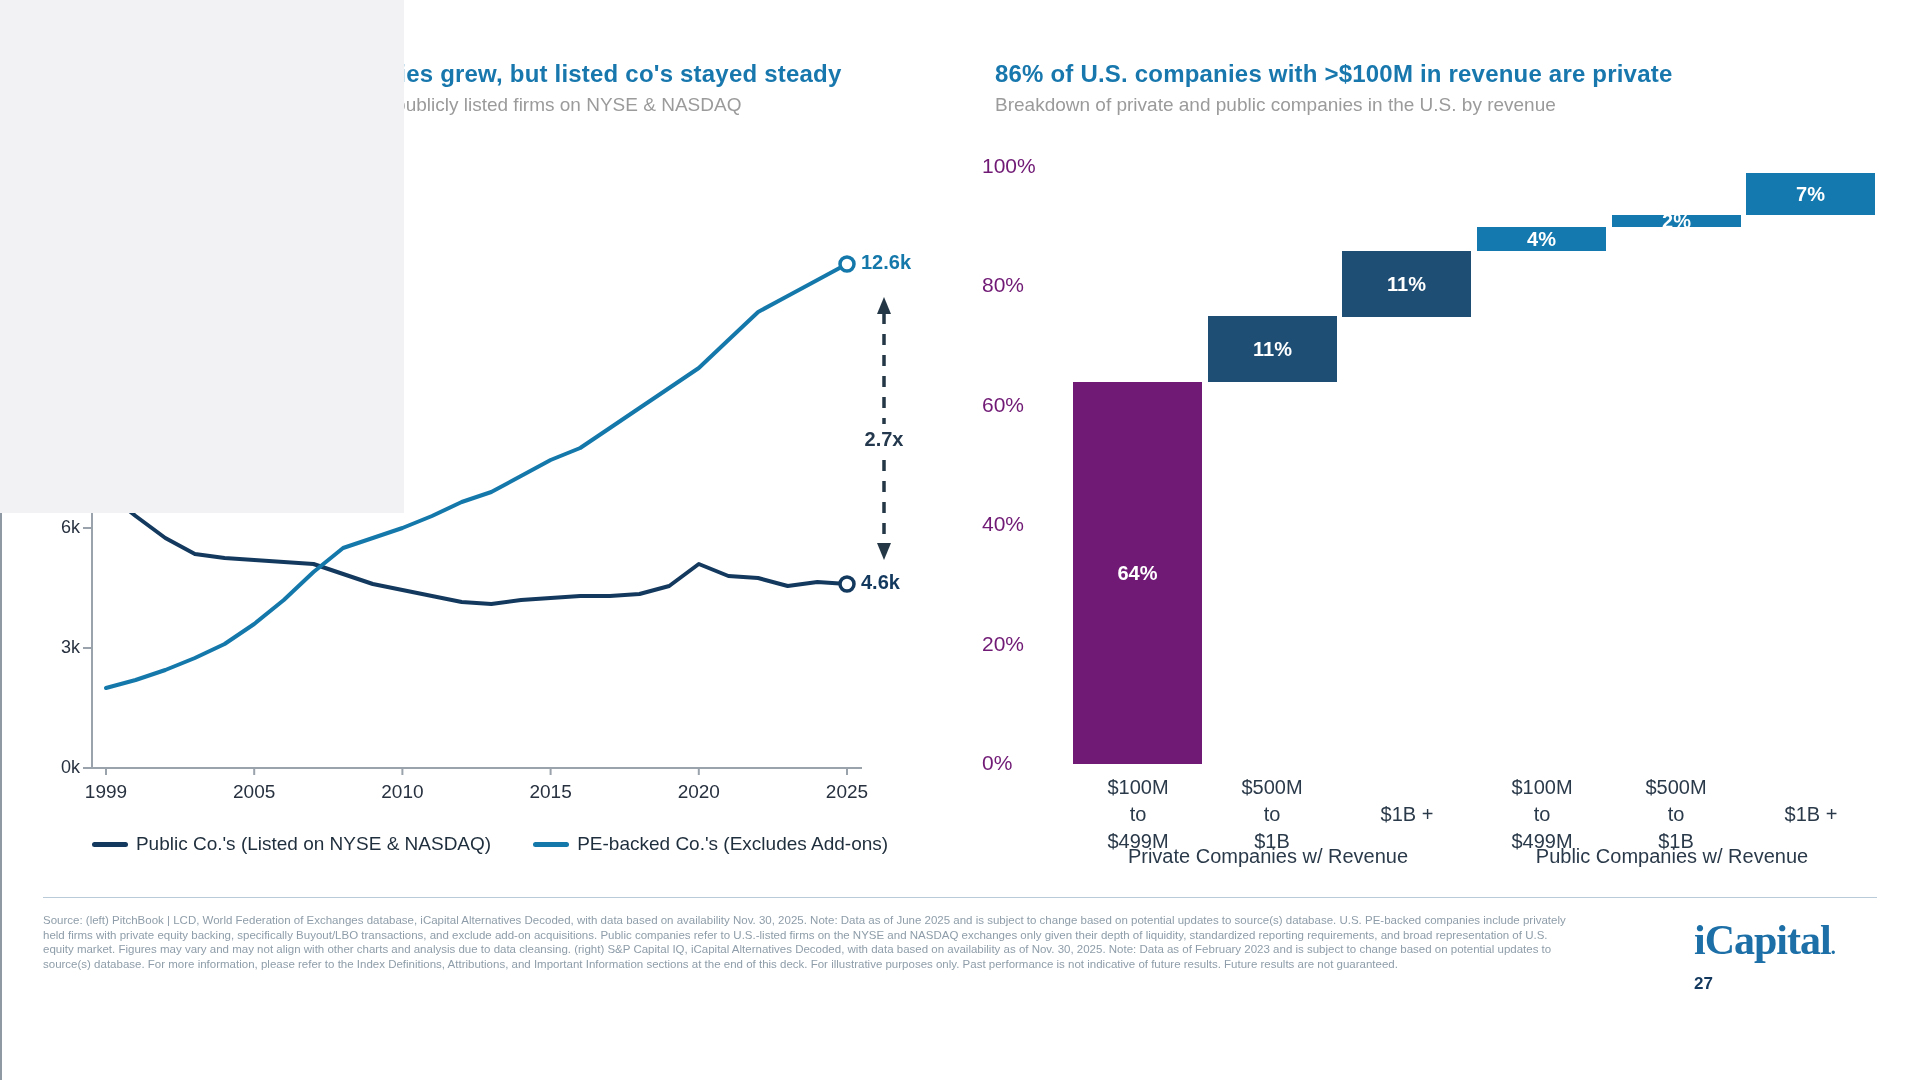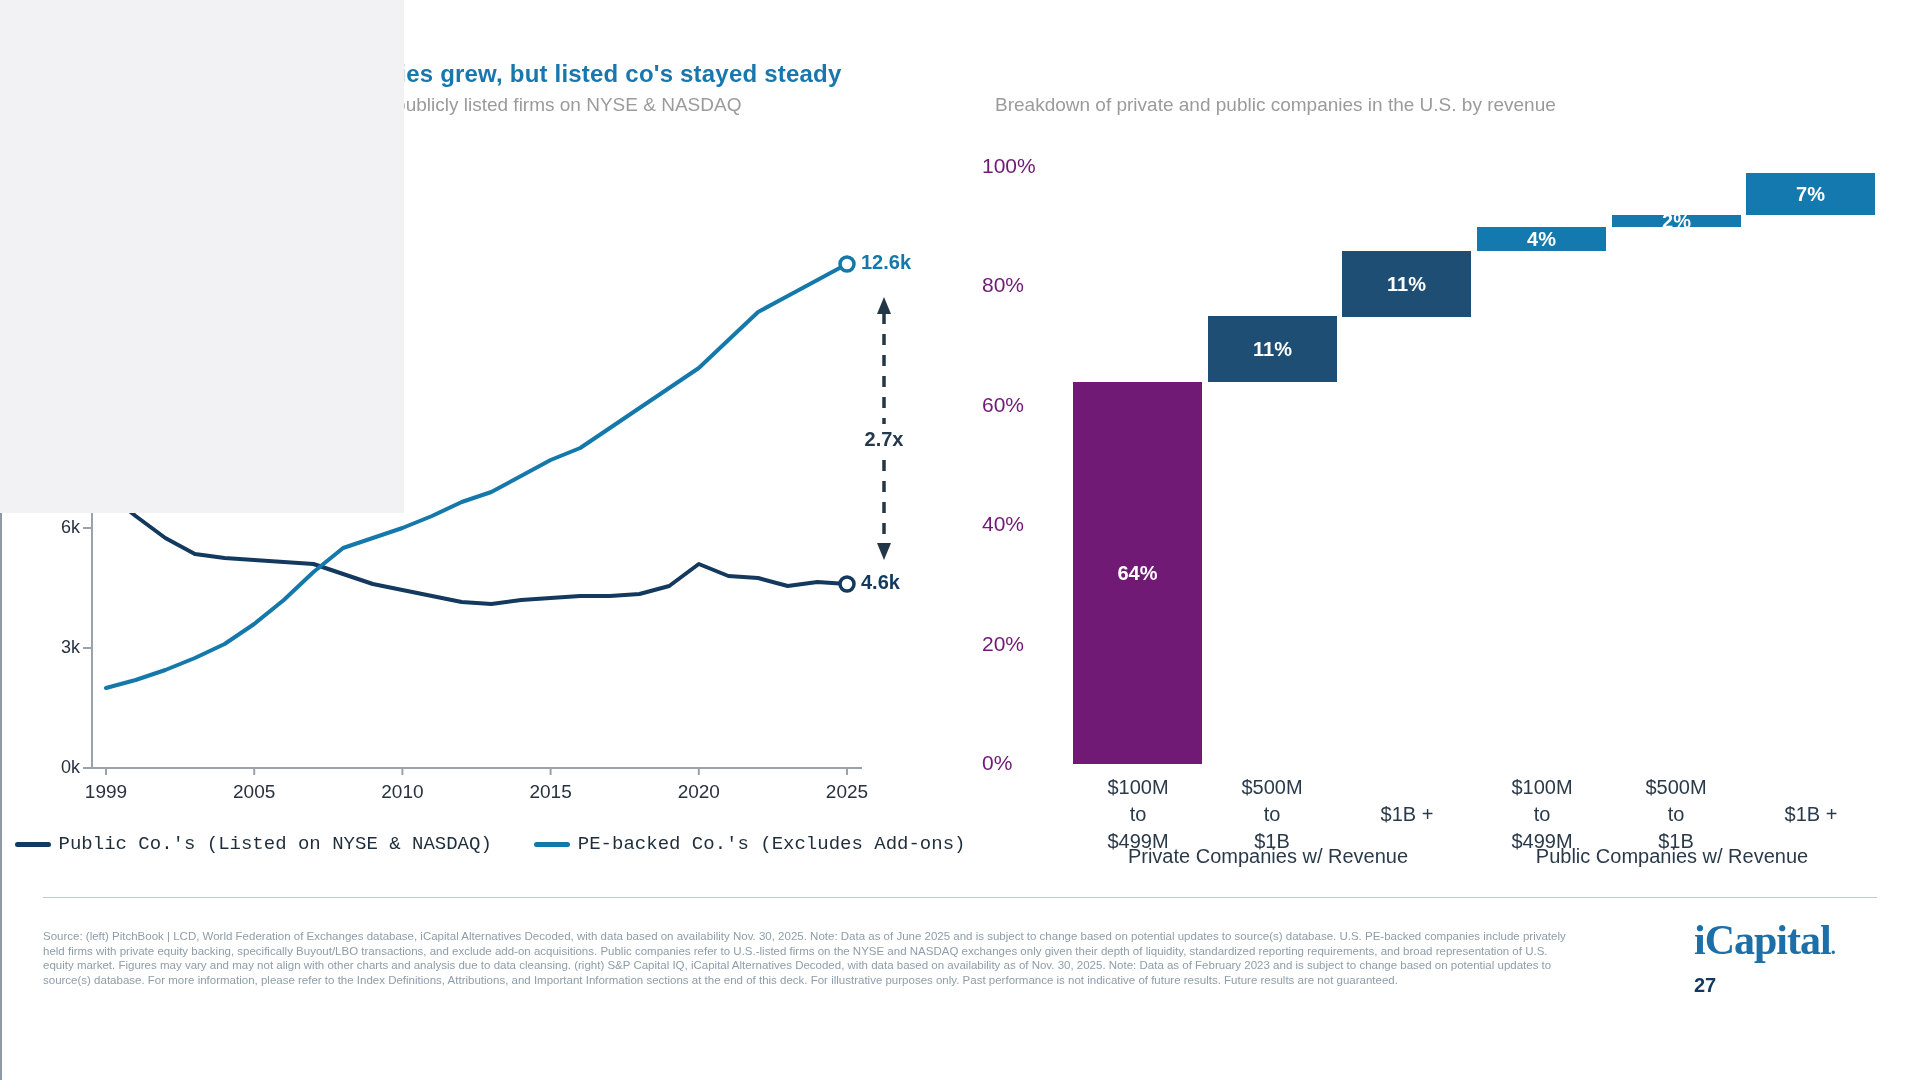--- a/index.html
+++ b/index.html
@@ -12,48 +12,49 @@
   .chart-subtitle{font-size:19px;font-weight:400;color:#9B9B9B;white-space:nowrap;}
   .tick-label{position:absolute;font-size:18px;color:#27313F;text-align:right;}
   .xtick-label{position:absolute;font-size:19px;color:#27313F;text-align:center;}
   .end-label{position:absolute;font-size:20px;font-weight:bold;white-space:nowrap;}
   .mult-label{position:absolute;font-size:20px;font-weight:bold;color:#24384E;background:#ffffff;
     text-align:center;padding:4px 0;}
   #lc-legend{position:absolute;left:40px;top:833px;width:900px;display:flex;justify-content:center;
     align-items:center;gap:42px;}
   .legend-item{display:flex;align-items:center;gap:8px;}
   .legend-swatch{width:36px;height:5px;border-radius:3px;}
-  .legend-text{font-size:19px;color:#1F2E3C;white-space:nowrap;font-family:Liberation Mono, monospace;}
+  .legend-text{font-size:19px;color:#1F2E3C;white-space:nowrap;}
   .rc-ytick{position:absolute;font-size:21px;color:#701a75;text-align:left;width:70px;}
   .bar{position:absolute;display:flex;align-items:center;justify-content:center;}
   .bar-label{color:#ffffff;font-size:20px;font-weight:bold;}
   .cat-block{position:absolute;display:flex;flex-direction:column;justify-content:center;
     align-items:center;text-align:center;font-size:20px;color:#2B3A4A;line-height:27px;}
   .group-label{position:absolute;text-align:center;font-size:20px;color:#2B3A4A;white-space:nowrap;}
   #rc-annotation{position:absolute;left:1336px;top:531px;transform:translateX(-50%);
     text-align:center;font-size:22px;font-weight:bold;line-height:32px;white-space:nowrap;color:#24384E;}
   #rc-annotation .emph{color:#1A4580;}
   .footer-line{white-space:nowrap;}
-  #footer-text{position:absolute;left:43px;top:913px;font-size:11.5px;line-height:14.6px;color:#8E9DA9;margin-top:16px;}
+  #footer-text{position:absolute;left:43px;top:913px;font-size:11.5px;line-height:14.6px;color:#8E9DA9;}
   #footer-divider{position:absolute;left:43px;top:897px;width:1834px;height:1px;background:#B9CBD8;}
   #brand{position:absolute;left:1694px;top:916px;width:196px;display:flex;align-items:baseline;
     justify-content:flex-end;gap:10px;flex-direction:column;}
   #brand .logo{font-family:"Liberation Serif", serif;font-weight:bold;font-size:42px;color:#1C6FA7;
     letter-spacing:-1px;}
-  #brand .pagenum{font-size:20px;font-weight:bold;color:#14395E;text-align:center;}
+  #brand .pagenum{font-size:17px;font-weight:bold;color:#14395E;text-align:center;}
   svg{position:absolute;left:0;top:0;pointer-events:none;}
 </style>
 </head>
 <body>
 
 <div class="slide">
 
   <div class="abs chart-title" style="left:43px;top:60px;">The number of private companies grew, but listed co's stayed steady</div>
   <div class="abs chart-subtitle" style="left:43px;top:94px;">Number of U.S. PE-backed* co's vs. U.S. publicly listed firms on NYSE &amp; NASDAQ</div>
 
+  <div class="abs chart-title" style="left:995px;top:60px;">86% of U.S. companies with &gt;$100M in revenue are private</div>
   <div class="abs chart-subtitle" style="left:995px;top:94px;">Breakdown of private and public companies in the U.S. by revenue</div>
 
   <svg id="lc-svg" width="980" height="900" viewBox="0 0 980 900">
       <line x1="92" y1="168" x2="92" y2="768" stroke="#9AA2AB" stroke-width="2"></line>
       <line x1="92" y1="768" x2="862" y2="768" stroke="#9AA2AB" stroke-width="2"></line>
       <line x1="83" y1="768" x2="92" y2="768" stroke="#9AA2AB" stroke-width="2"></line>
       <line x1="83" y1="648" x2="92" y2="648" stroke="#9AA2AB" stroke-width="2"></line>
       <line x1="83" y1="528" x2="92" y2="528" stroke="#9AA2AB" stroke-width="2"></line>
       <line x1="83" y1="408" x2="92" y2="408" stroke="#9AA2AB" stroke-width="2"></line>
       <line x1="83" y1="288" x2="92" y2="288" stroke="#9AA2AB" stroke-width="2"></line>

